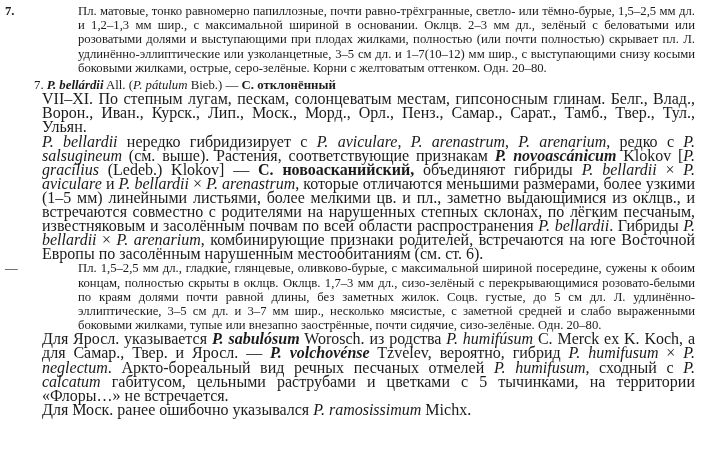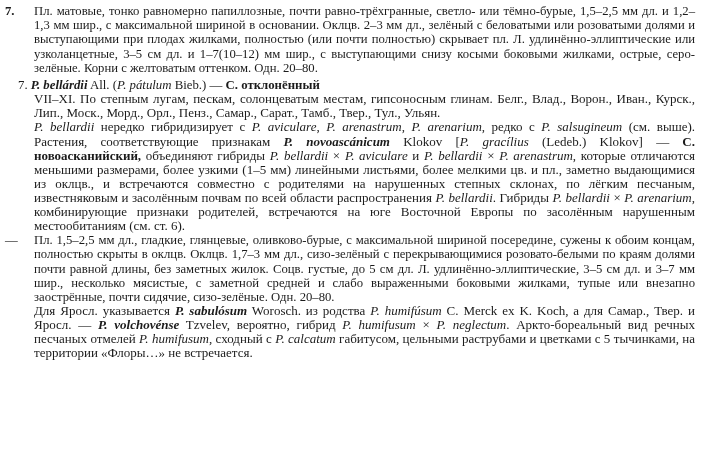--- a/index.html
+++ b/index.html
@@ -10,23 +10,23 @@
     color:#1b1b1b;
     overflow:hidden;
   }
   .page {
     box-sizing:border-box;
     width:702px; height:467px;
     padding:4px 7px 0 5px;
   }
   .couplet { display:flex; font-size:12.7px; line-height:14.2px; }
   .couplet .marker { flex:0 0 29px; }
-  .couplet .body { flex:1 1 auto; text-align:justify; }
-  .heading { margin-left:13px; margin-top:3px; font-size:12.8px; line-height:14.2px; }
-  .note { margin-left:29px; font-size:13px; line-height:14.1px; text-align:justify; }
+  .couplet .body { flex:1 1 auto; text-align:justify;margin-left:44px; }
+  .heading { margin-left:29px; margin-top:3px; font-size:12.8px; line-height:14.2px; }
+  .note { margin-left:37px; font-size:16px; line-height:14.1px; text-align:justify; }
   .b  { font-weight:bold; }
   .i  { font-style:italic; }
   .bi { font-weight:bold; font-style:italic; }
 </style>
 </head>
 <body>
 
 <div class="page">
   <div id="text-container">
       <div class="couplet">
@@ -34,14 +34,15 @@
         <div class="body"><span>Пл. матовые, тонко равномерно папиллозные, почти равно-трёхгранные, светло- или тёмно-бурые, 1,5–2,5 мм дл. и 1,2–1,3 мм шир., с максимальной шириной в основании. Оклцв. 2–3 мм дл., зелёный с беловатыми или розоватыми долями и выступающими при плодах жилками, полностью (или почти полностью) скрывает пл. Л. удлинённо-эллиптические или узколанцетные, 3–5 см дл. и 1–7(10–12) мм шир., с выступающими снизу косыми боковыми жилками, острые, серо-зелёные. Корни с желтоватым оттенком. Одн. 20–80.</span></div>
       </div>
       <div class="heading"><span>7. </span><span class="bi">P. bellárdii</span><span> All. (</span><span class="i">P. pátulum</span><span> Bieb.) — </span><span class="b">С. отклонённый</span></div>
       <div class="note"><span>VII–XI. По степным лугам, пескам, солонцеватым местам, гипсоносным глинам. Белг., Влад., Ворон., Иван., Курск., Лип., Моск., Морд., Орл., Пенз., Самар., Сарат., Тамб., Твер., Тул., Ульян.</span></div>
       <div class="note"><span class="i">P. bellardii</span><span> нередко гибридизирует с </span><span class="i">P. aviculare</span><span>, </span><span class="i">P. arenastrum</span><span>, </span><span class="i">P. arenarium</span><span>, редко с </span><span class="i">P. salsugineum</span><span> (см. выше). Растения, соответствующие признакам </span><span class="bi">P. novoascánicum</span><span> Klokov [</span><span class="i">P. gracílius</span><span> (Ledeb.) Klokov] — </span><span class="b">С. новоасканийский,</span><span> объединяют гибриды </span><span class="i">P. bellardii</span><span> × </span><span class="i">P. aviculare</span><span> и </span><span class="i">P. bellardii</span><span> × </span><span class="i">P. arenastrum</span><span>, которые отличаются меньшими размерами, более узкими (1–5 мм) линейными листьями, более мелкими цв. и пл., заметно выдающимися из оклцв., и встречаются совместно с родителями на нарушенных степных склонах, по лёгким песчаным, известняковым и засолённым почвам по всей области распространения </span><span class="i">P. bellardii</span><span>. Гибриды </span><span class="i">P. bellardii</span><span> × </span><span class="i">P. arenarium</span><span>, комбинирующие признаки родителей, встречаются на юге Восточной Европы по засолённым нарушенным местообитаниям (см. ст. 6).</span></div>
       <div class="couplet">
         <span class="marker">—</span>
         <div class="body"><span>Пл. 1,5–2,5 мм дл., гладкие, глянцевые, оливково-бурые, с максимальной шириной посередине, сужены к обоим концам, полностью скрыты в оклцв. Оклцв. 1,7–3 мм дл., сизо-зелёный с перекрывающимися розовато-белыми по краям долями почти равной длины, без заметных жилок. Соцв. густые, до 5 см дл. Л. удлинённо-эллиптические, 3–5 см дл. и 3–7 мм шир., несколько мясистые, с заметной средней и слабо выраженными боковыми жилками, тупые или внезапно заострённые, почти сидячие, сизо-зелёные. Одн. 20–80.</span></div>
       </div>
       <div class="note"><span>Для Яросл. указывается </span><span class="bi">P. sabulósum</span><span> Worosch. из родства </span><span class="i">P. humifúsum</span><span> C. Merck ex K. Koch, а для Самар., Твер. и Яросл. — </span><span class="bi">P. volchovénse</span><span> Tzvelev, вероятно, гибрид </span><span class="i">P. humifusum</span><span> × </span><span class="i">P. neglectum</span><span>. Аркто-бореальный вид речных песчаных отмелей </span><span class="i">P. humifusum</span><span>, сходный с </span><span class="i">P. calcatum</span><span> габитусом, цельными раструбами и цветками с 5 тычинками, на территории «Флоры…» не встречается.</span></div>
+      <div class="note"><span>Для Моск. ранее ошибочно указывался </span><span class="i">P. ramosissimum</span><span> Michx.</span></div>
     </div>
 </div>
 
 </body></html>

